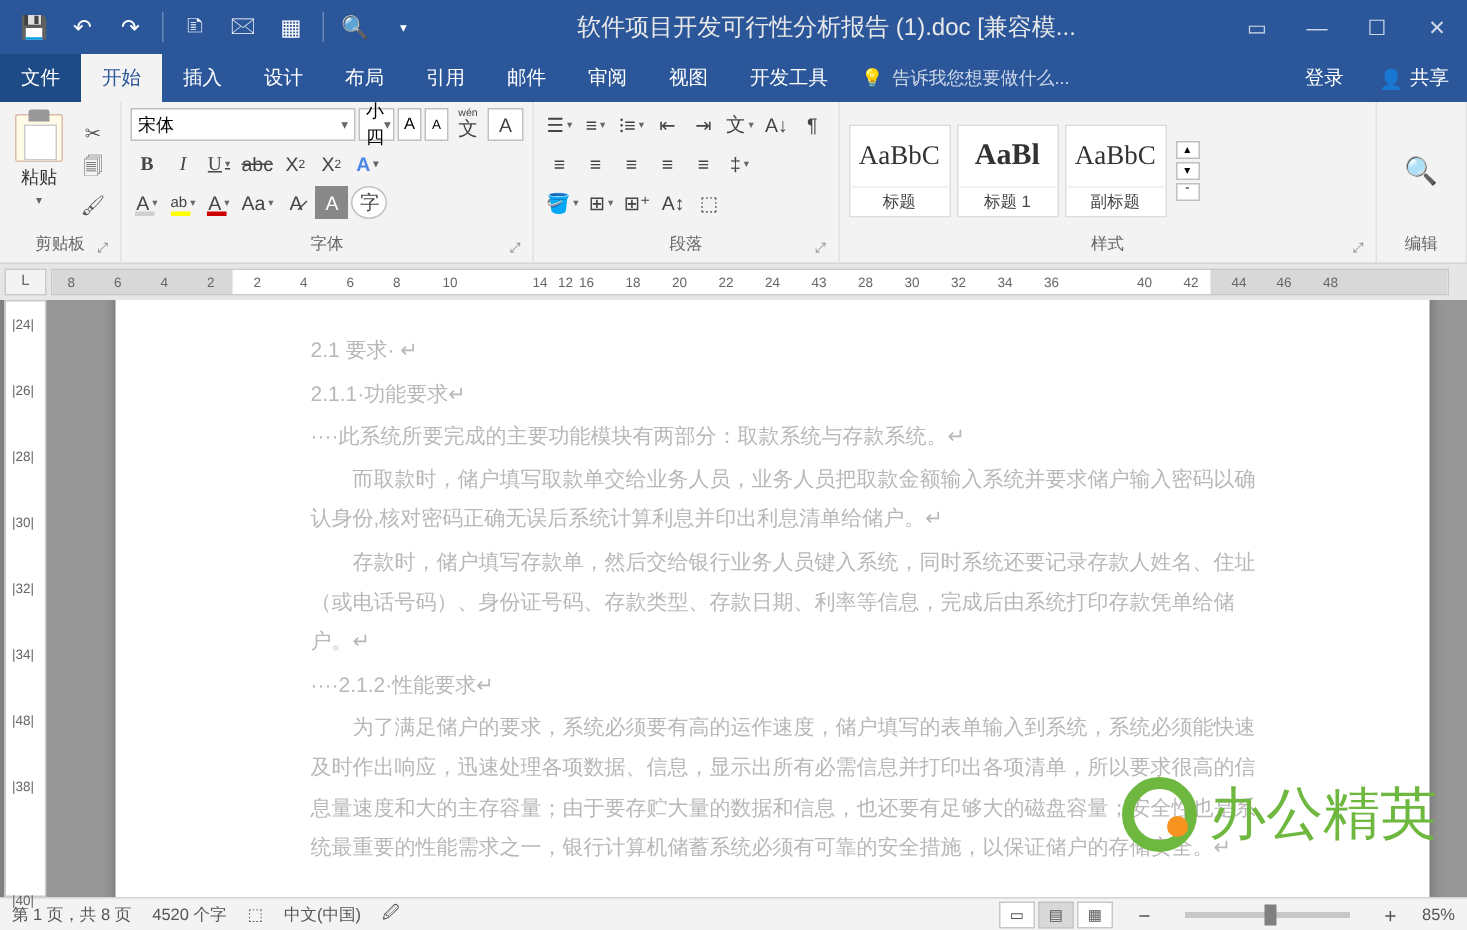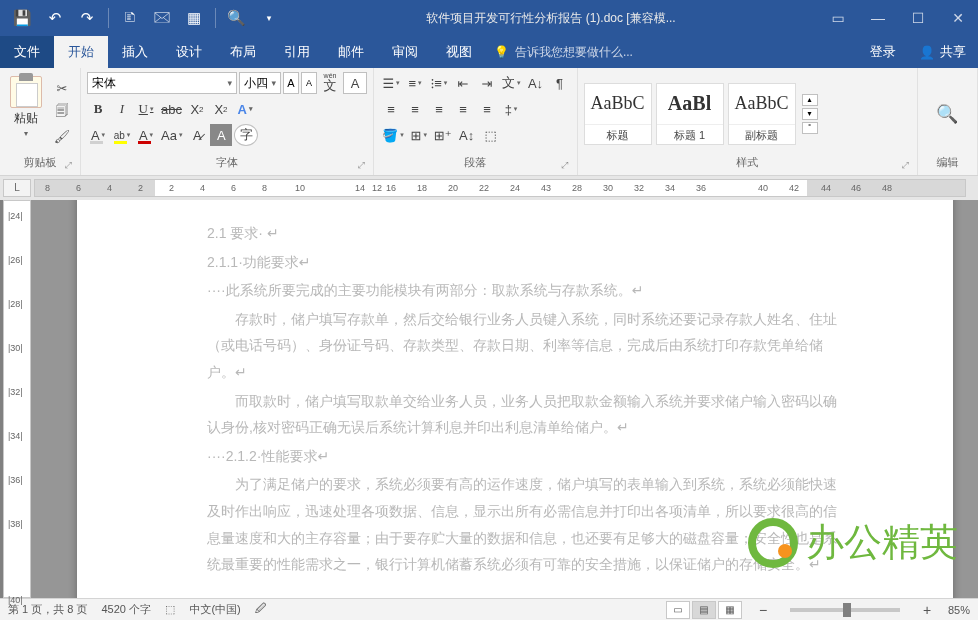--- a/index.html
+++ b/index.html
@@ -3,21 +3,21 @@
 <meta charset="utf-8">
 <style>
 * { margin: 0; padding: 0; box-sizing: border-box; font-family: "Microsoft YaHei", "Segoe UI", sans-serif; }
 body { width: 978px; height: 620px; background: #fff; overflow: hidden; position: relative; }
 
 
 .titlebar { height: 36px; background: #2b579a; display: flex; align-items: center; color: #fff; }
 .qat { display: flex; align-items: center; gap: 2px; padding-left: 8px; }
 .qat-btn { width: 30px; height: 30px; display: flex; align-items: center; justify-content: center; font-size: 15px; color: #fff; cursor: pointer; }
 .qat-sep { width: 1px; height: 20px; background: rgba(255,255,255,0.3); margin: 0 4px; }
-.title-text { flex: 1; text-align: center; font-size: 12px; color: #e8e8e8; }
+.title-text { flex: 1; text-align: center; font-size: 16px; color: #e8e8e8; }
 .win-controls { display: flex; }
 .win-btn { width: 40px; height: 30px; display: flex; align-items: center; justify-content: center; font-size: 14px; cursor: pointer; color: #cfd8e8; }
 
 
 .ribbon-tabs { height: 32px; background: #2b579a; display: flex; align-items: stretch; color: #fff; font-size: 13px; }
 .tab { padding: 0 14px; display: flex; align-items: center; cursor: pointer; }
 .tab.file { background: #1e4a85; }
 .tab.active { background: #f3f3f3; color: #2b579a; font-weight: 500; }
 .tell-me { display: flex; align-items: center; gap: 6px; margin-left: 8px; color: #cfd8e8; font-size: 12px; }
 .right-tabs { margin-left: auto; display: flex; }
@@ -34,21 +34,21 @@
 .clipboard-group .paste-icon { width: 32px; height: 32px; background: #fffbe6; border: 1px solid #dba; border-radius: 2px; position: relative; }
 .clipboard-group .paste-icon::before { content: ""; position: absolute; top: -4px; left: 8px; width: 14px; height: 8px; background: #999; border-radius: 2px 2px 0 0; }
 .clipboard-group .paste-icon::after { content: ""; position: absolute; top: 6px; left: 5px; width: 20px; height: 22px; background: #fff; border: 1px solid #ccc; }
 .clipboard-side { display: flex; flex-direction: column; gap: 4px; margin-left: 4px; padding-top: 6px; }
 .side-btn { width: 24px; height: 20px; display: flex; align-items: center; justify-content: center; font-size: 13px; color: #555; cursor: pointer; }
 
 .font-group .group-body { flex-direction: column; gap: 4px; }
 .font-row { display: flex; align-items: center; gap: 2px; }
 .font-combo { background: #fff; border: 1px solid #c0c0c0; height: 22px; display: flex; align-items: center; padding: 0 4px; font-size: 12px; }
 .font-combo.name { width: 150px; }
-.font-combo.size { width: 42px; }
+.font-combo.size { width: 24px; }
 .font-combo .dd { margin-left: auto; font-size: 9px; color: #666; }
 .spin-btn { width: 16px; height: 22px; border: 1px solid #c0c0c0; background: #fff; display: flex; align-items: center; justify-content: center; font-size: 11px; cursor: pointer; }
 .icon-btn { min-width: 22px; height: 22px; display: flex; align-items: center; justify-content: center; font-size: 13px; color: #444; cursor: pointer; padding: 0 2px; position: relative; }
 .icon-btn.bold { font-weight: bold; font-family: "Times New Roman"; }
 .icon-btn.italic { font-style: italic; font-family: "Times New Roman"; }
 .icon-btn.underline { text-decoration: underline; font-family: "Times New Roman"; }
 .icon-btn.strike { text-decoration: line-through; }
 .icon-btn .dd { font-size: 7px; margin-left: 2px; color: #666; }
 .icon-btn.boxed { border: 1px solid #c0c0c0; background: #fff; width: 24px; height: 22px; }
 .color-bar { position: absolute; bottom: 2px; left: 3px; right: 6px; height: 3px; }
@@ -124,20 +124,21 @@
 <div class="ribbon-tabs">
   <div class="tab file">文件</div>
   <div class="tab active">开始</div>
   <div class="tab">插入</div>
   <div class="tab">设计</div>
   <div class="tab">布局</div>
   <div class="tab">引用</div>
   <div class="tab">邮件</div>
   <div class="tab">审阅</div>
   <div class="tab">视图</div>
+  <div class="tab">开发工具</div>
   <div class="tell-me">
     <span>💡</span>
     <span>告诉我您想要做什么...</span>
   </div>
   <div class="right-tabs">
     <div class="right-tab">登录</div>
     <div class="right-tab">
       <span>👤</span>
       <span>共享</span>
     </div>
@@ -307,31 +308,31 @@
 </div>
 
 <div class="doc-area">
   <div class="vruler" id="vruler">
       <span style="top: 10px;">|24|</span>
       <span style="top: 54px;">|26|</span>
       <span style="top: 98px;">|28|</span>
       <span style="top: 142px;">|30|</span>
       <span style="top: 186px;">|32|</span>
       <span style="top: 230px;">|34|</span>
-      <span style="top: 274px;">|36|</span>
+      <span style="top: 274px;">|48|</span>
       <span style="top: 318px;">|38|</span>
       <span style="top: 362px; margin-top: 32px;">|40|</span>
     </div>
   <div class="page-viewport">
     <div class="page" id="page">
         <p>2.1 要求· ↵</p>
         <p>2.1.1·功能要求↵</p>
         <p>····此系统所要完成的主要功能模块有两部分：取款系统与存款系统。↵</p>
+        <p>　　而取款时，储户填写取款单交给业务人员，业务人员把取款金额输入系统并要求储户输入密码以确认身份,核对密码正确无误后系统计算利息并印出利息清单给储户。↵</p>
         <p>　　存款时，储户填写存款单，然后交给银行业务人员键入系统，同时系统还要记录存款人姓名、住址（或电话号码）、身份证号码、存款类型、存款日期、利率等信息，完成后由系统打印存款凭单给储户。↵</p>
-        <p>　　而取款时，储户填写取款单交给业务人员，业务人员把取款金额输入系统并要求储户输入密码以确认身份,核对密码正确无误后系统计算利息并印出利息清单给储户。↵</p>
         <p>····2.1.2·性能要求↵</p>
         <p>　　为了满足储户的要求，系统必须要有高的运作速度，储户填写的表单输入到系统，系统必须能快速及时作出响应，迅速处理各项数据、信息，显示出所有必需信息并打印出各项清单，所以要求很高的信息量速度和大的主存容量；由于要存贮大量的数据和信息，也还要有足够大的磁盘容量；安全性也是系统最重要的性能需求之一，银行计算机储蓄系统必须有可靠的安全措施，以保证储户的存储安全。↵</p>
       </div>
     <div class="watermark">
       <div class="wm-circle">
           <div class="wm-dot"></div>
         </div>
       <div class="wm-text">办公精英</div>
     </div>
   </div>

